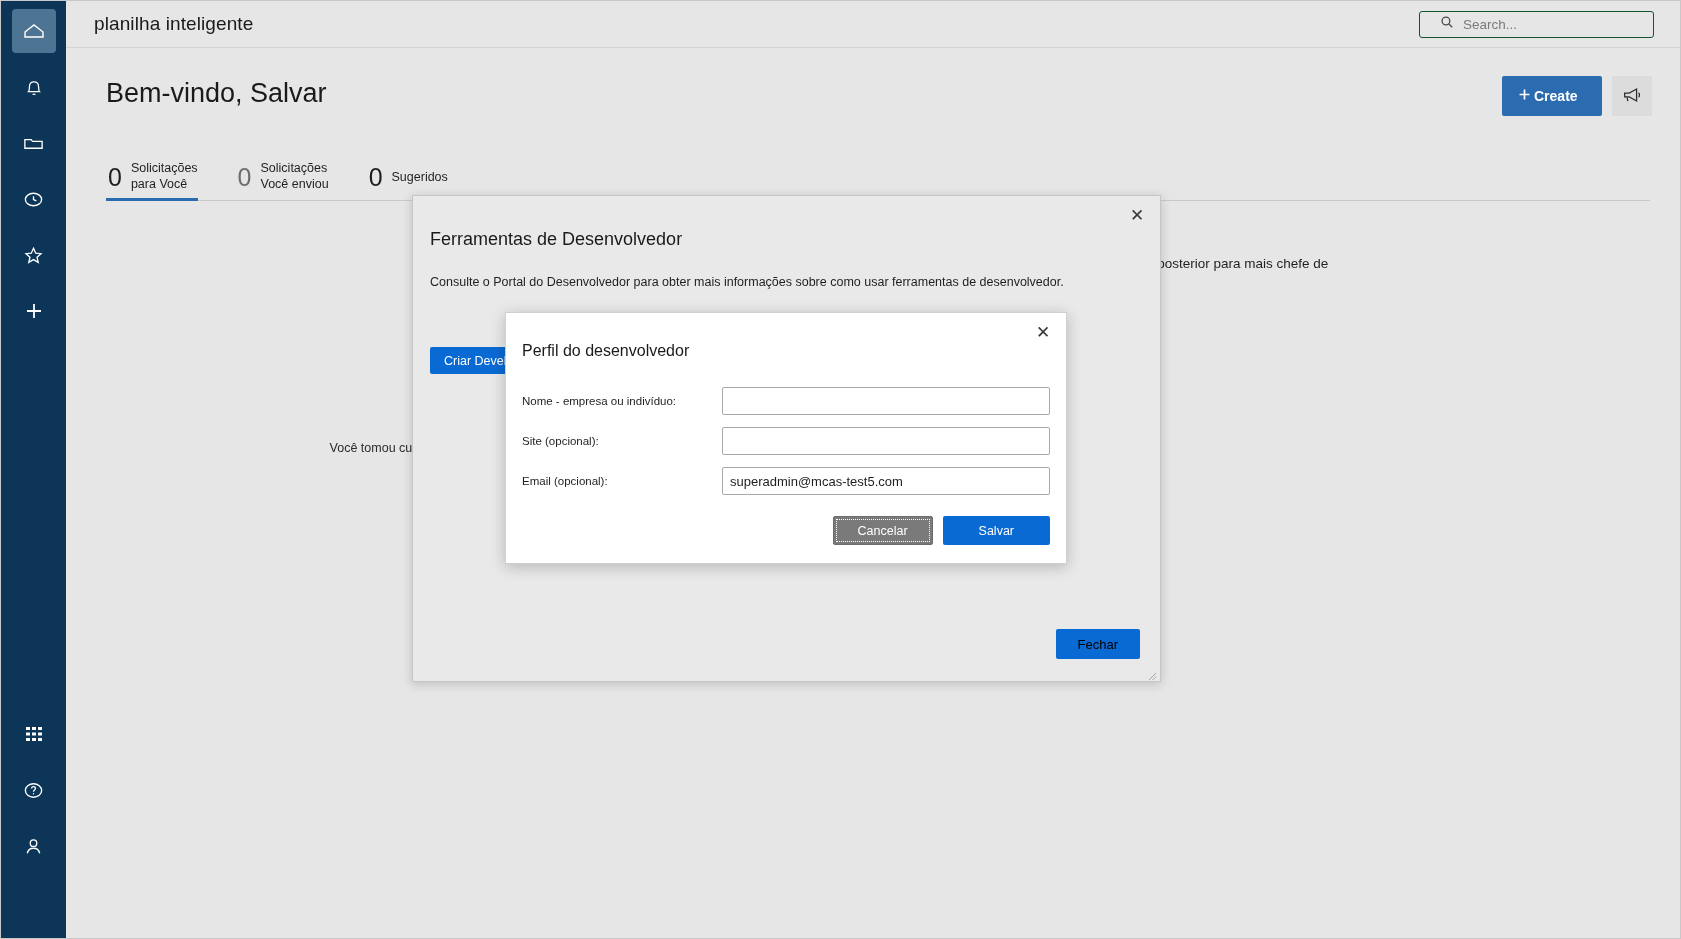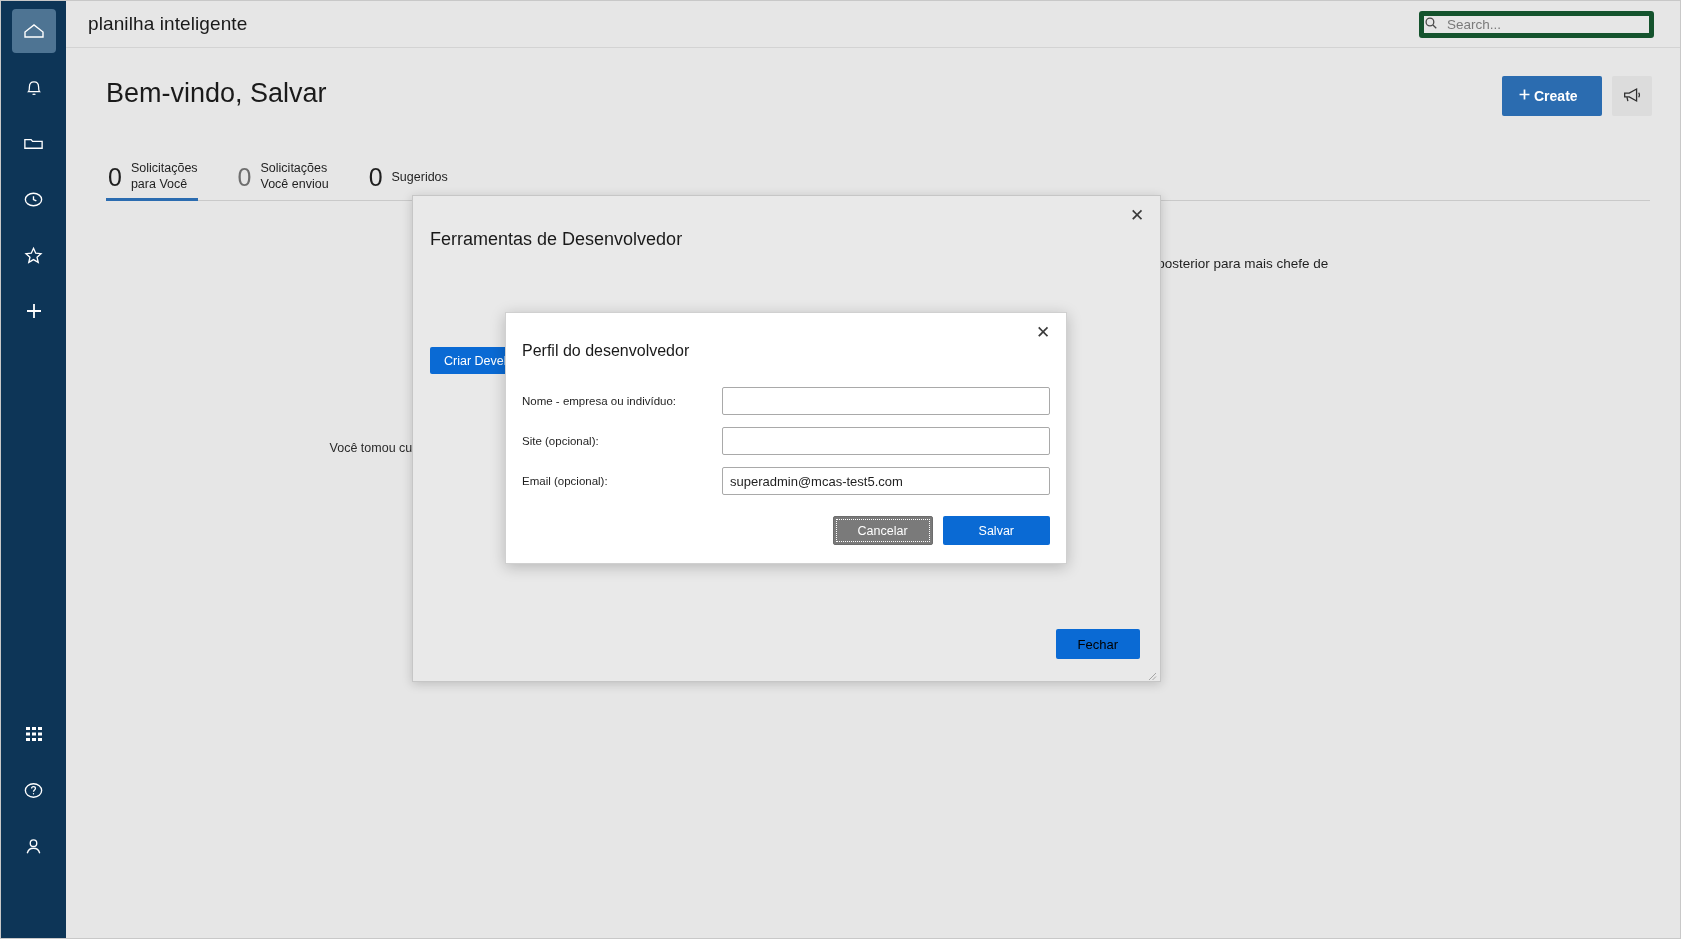--- a/index.html
+++ b/index.html
@@ -38,31 +38,31 @@
 
   
   .topbar {
     position: absolute; left: 65px; top: 0; right: 0; height: 47px;
     background: #e6e6e6;
     border-bottom: 1px solid #d3d3d3;
     display: flex; align-items: center;
     z-index: 2;
   }
   .app-title {
-    margin-left: 22px;
+    margin-left: 28px;
     font-size: 19px; color: #1a1a1a; font-weight: 400;
     letter-spacing: .1px;
   }
   .search-wrap {
     margin-left: auto; margin-right: 26px;
     width: 235px; height: 27px;
     background: #e6e6e6;
-    border: 5px solid #14532d;
+    border: 1px solid #14532d;
     border-radius: 3px;
-    display: flex; padding: 0 0;
+    display: flex; align-items: center; padding: 0 20px;
   }
   .search-wrap svg { flex: none; }
   .search-input {
     border: none; outline: none; background: transparent;
     font-family: "Liberation Sans", sans-serif;
     font-size: 13.5px; color: #5a5a5a;
     margin-left: 7px; width: 100%;
   }
   .search-input::placeholder { color: #7a7a7a; }
 
@@ -401,20 +401,21 @@
       <div class="dot d2"></div>
       <div class="dot d3"></div>
     </div>
     <div class="empty-title">Tudo</div>
     <div class="empty-sub">Você tomou cuidado com o óleo estações. Tontar</div>
     <div class="bg-right-text">e posterior para mais chefe de</div>
 
     <div class="modal-dev">
       <button class="modal-close">✕</button>
       <div class="modal-dev-title">Ferramentas de Desenvolvedor</div>
+      <div class="modal-dev-desc">Consulte o Portal do Desenvolvedor para obter mais informações sobre como usar ferramentas de desenvolvedor.</div>
       <button class="btn-dev-profile">Criar Developer Profile</button>
       <button class="btn-fechar">Fechar</button>
       <span class="resize-grip">
         <svg width="12" height="12" viewBox="0 0 12 12" stroke="#6f6f6f" stroke-width="1">
           <path d="M11 4 L4 11 M11 7.5 L7.5 11"></path>
         </svg>
       </span>
     </div>
 
     <div class="modal-prof">

